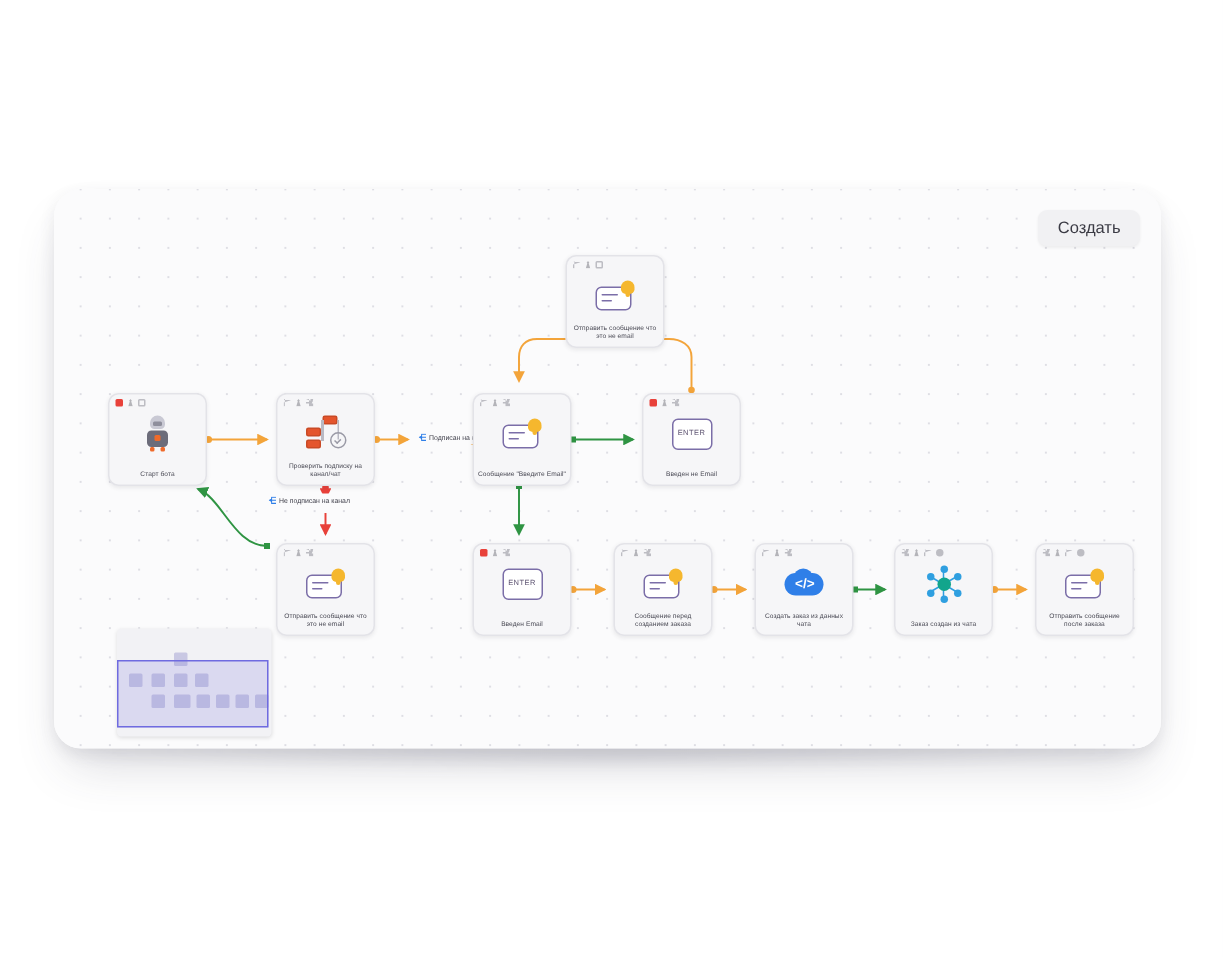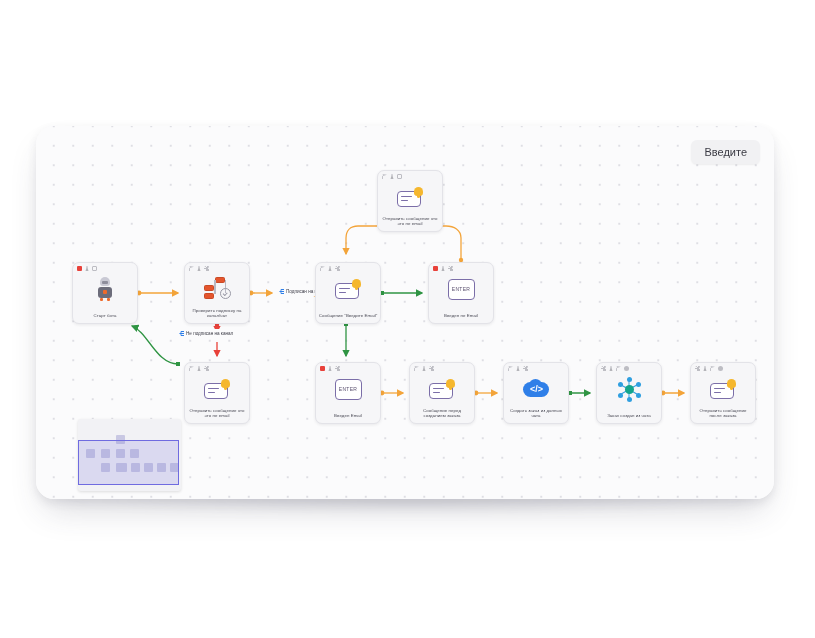--- a/index.html
+++ b/index.html
@@ -520,17 +520,17 @@
         <div class="mn" style="left:52px; top:30px; width:9px;  height:9px;"></div>
         <div class="mn" style="left:23px; top:44px; width:9px;  height:9px;"></div>
         <div class="mn" style="left:38px; top:44px; width:11px; height:9px;"></div>
         <div class="mn" style="left:53px; top:44px; width:9px;  height:9px;"></div>
         <div class="mn" style="left:66px; top:44px; width:9px;  height:9px;"></div>
         <div class="mn" style="left:79px; top:44px; width:9px;  height:9px;"></div>
         <div class="mn" style="left:92px; top:44px; width:9px;  height:9px;"></div>
         <div class="vp"></div>
       </div>
 
-      <button id="debug-btn">Введите</button>
+      <button id="debug-btn">Создать</button>
 
     </div>
   </div>
 </div>
 
 </body></html>

